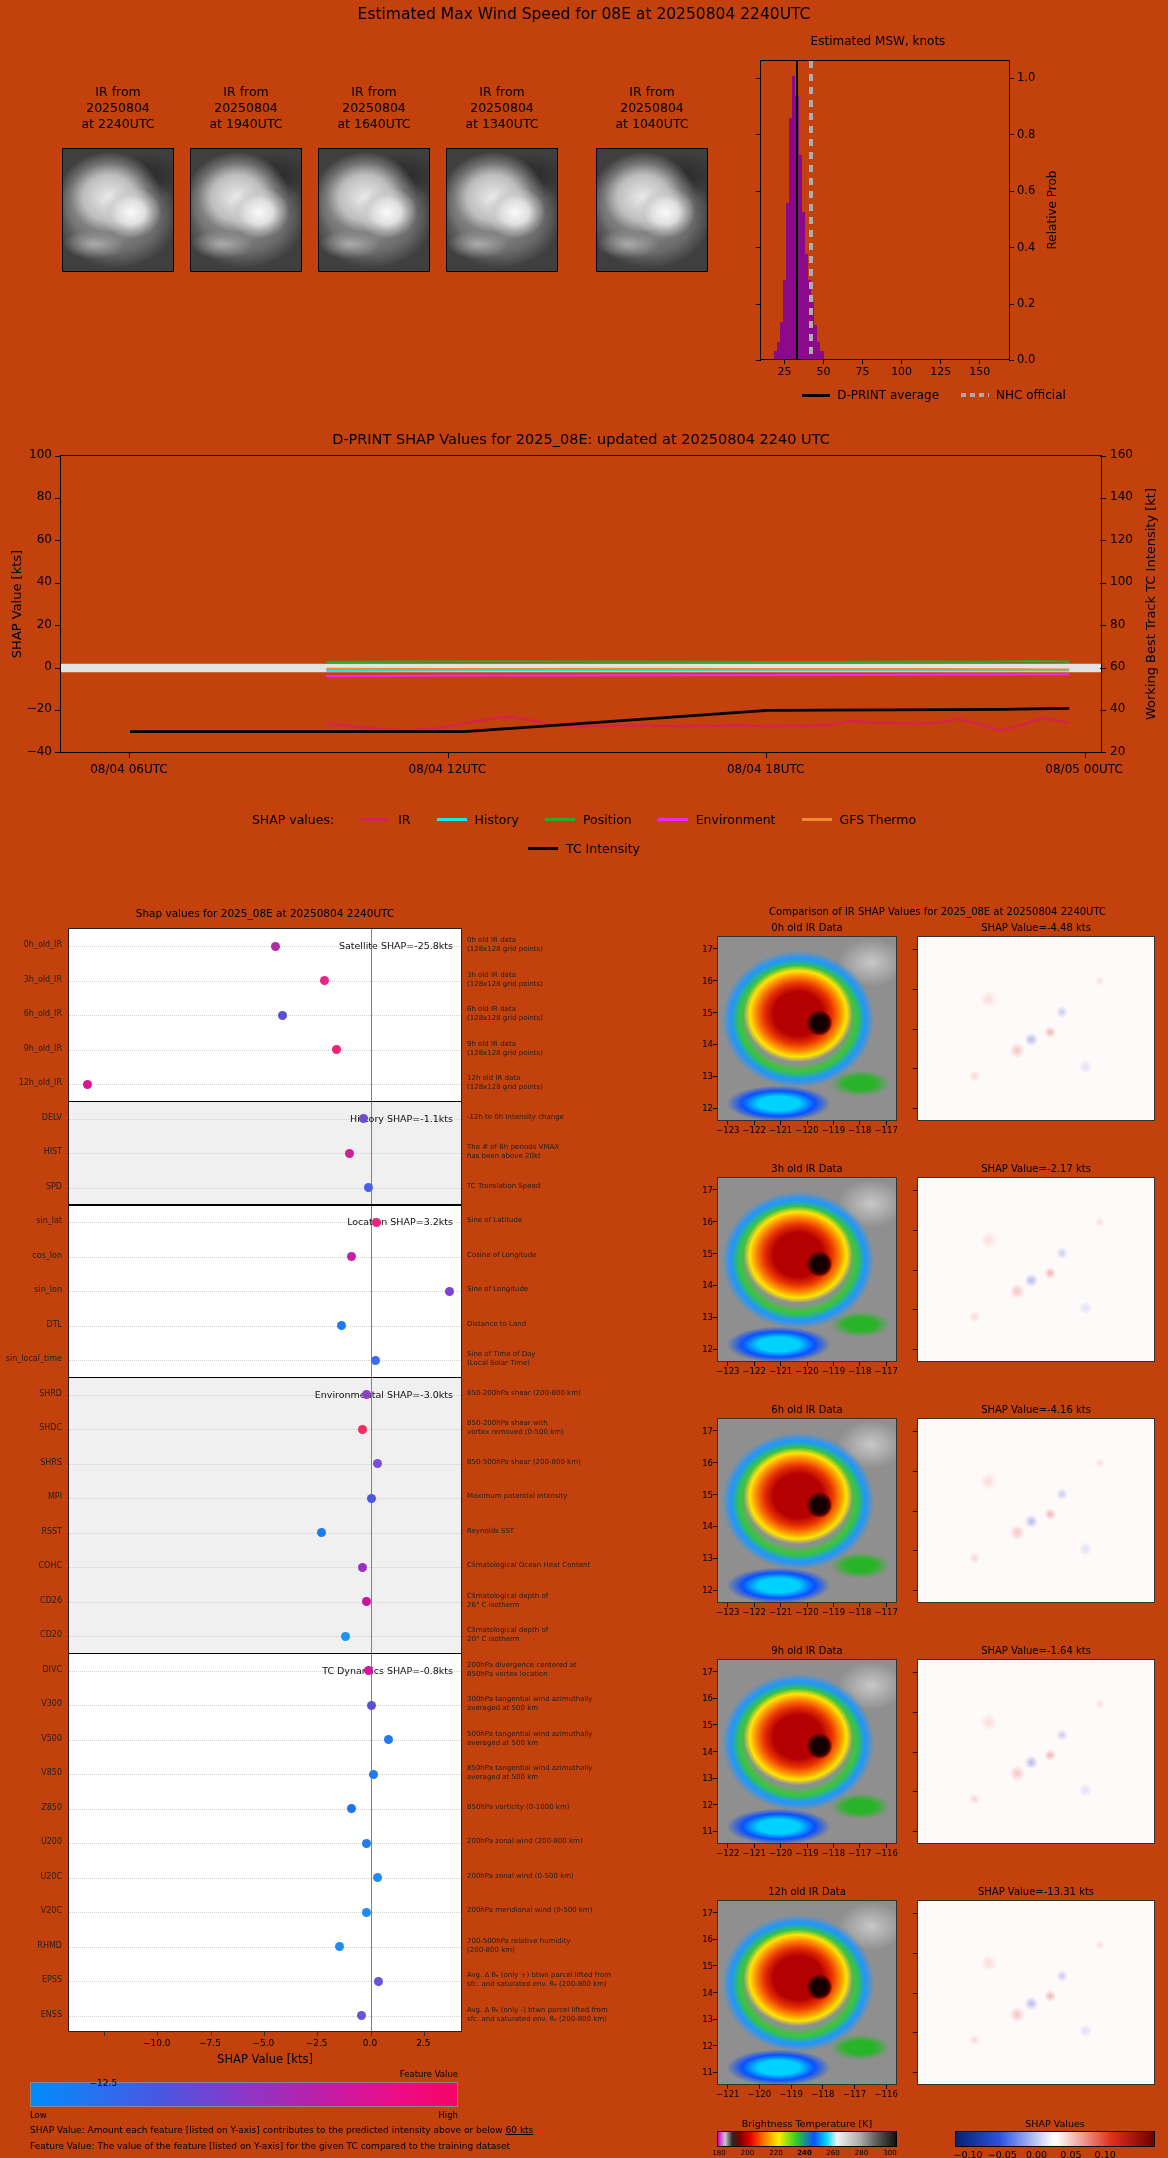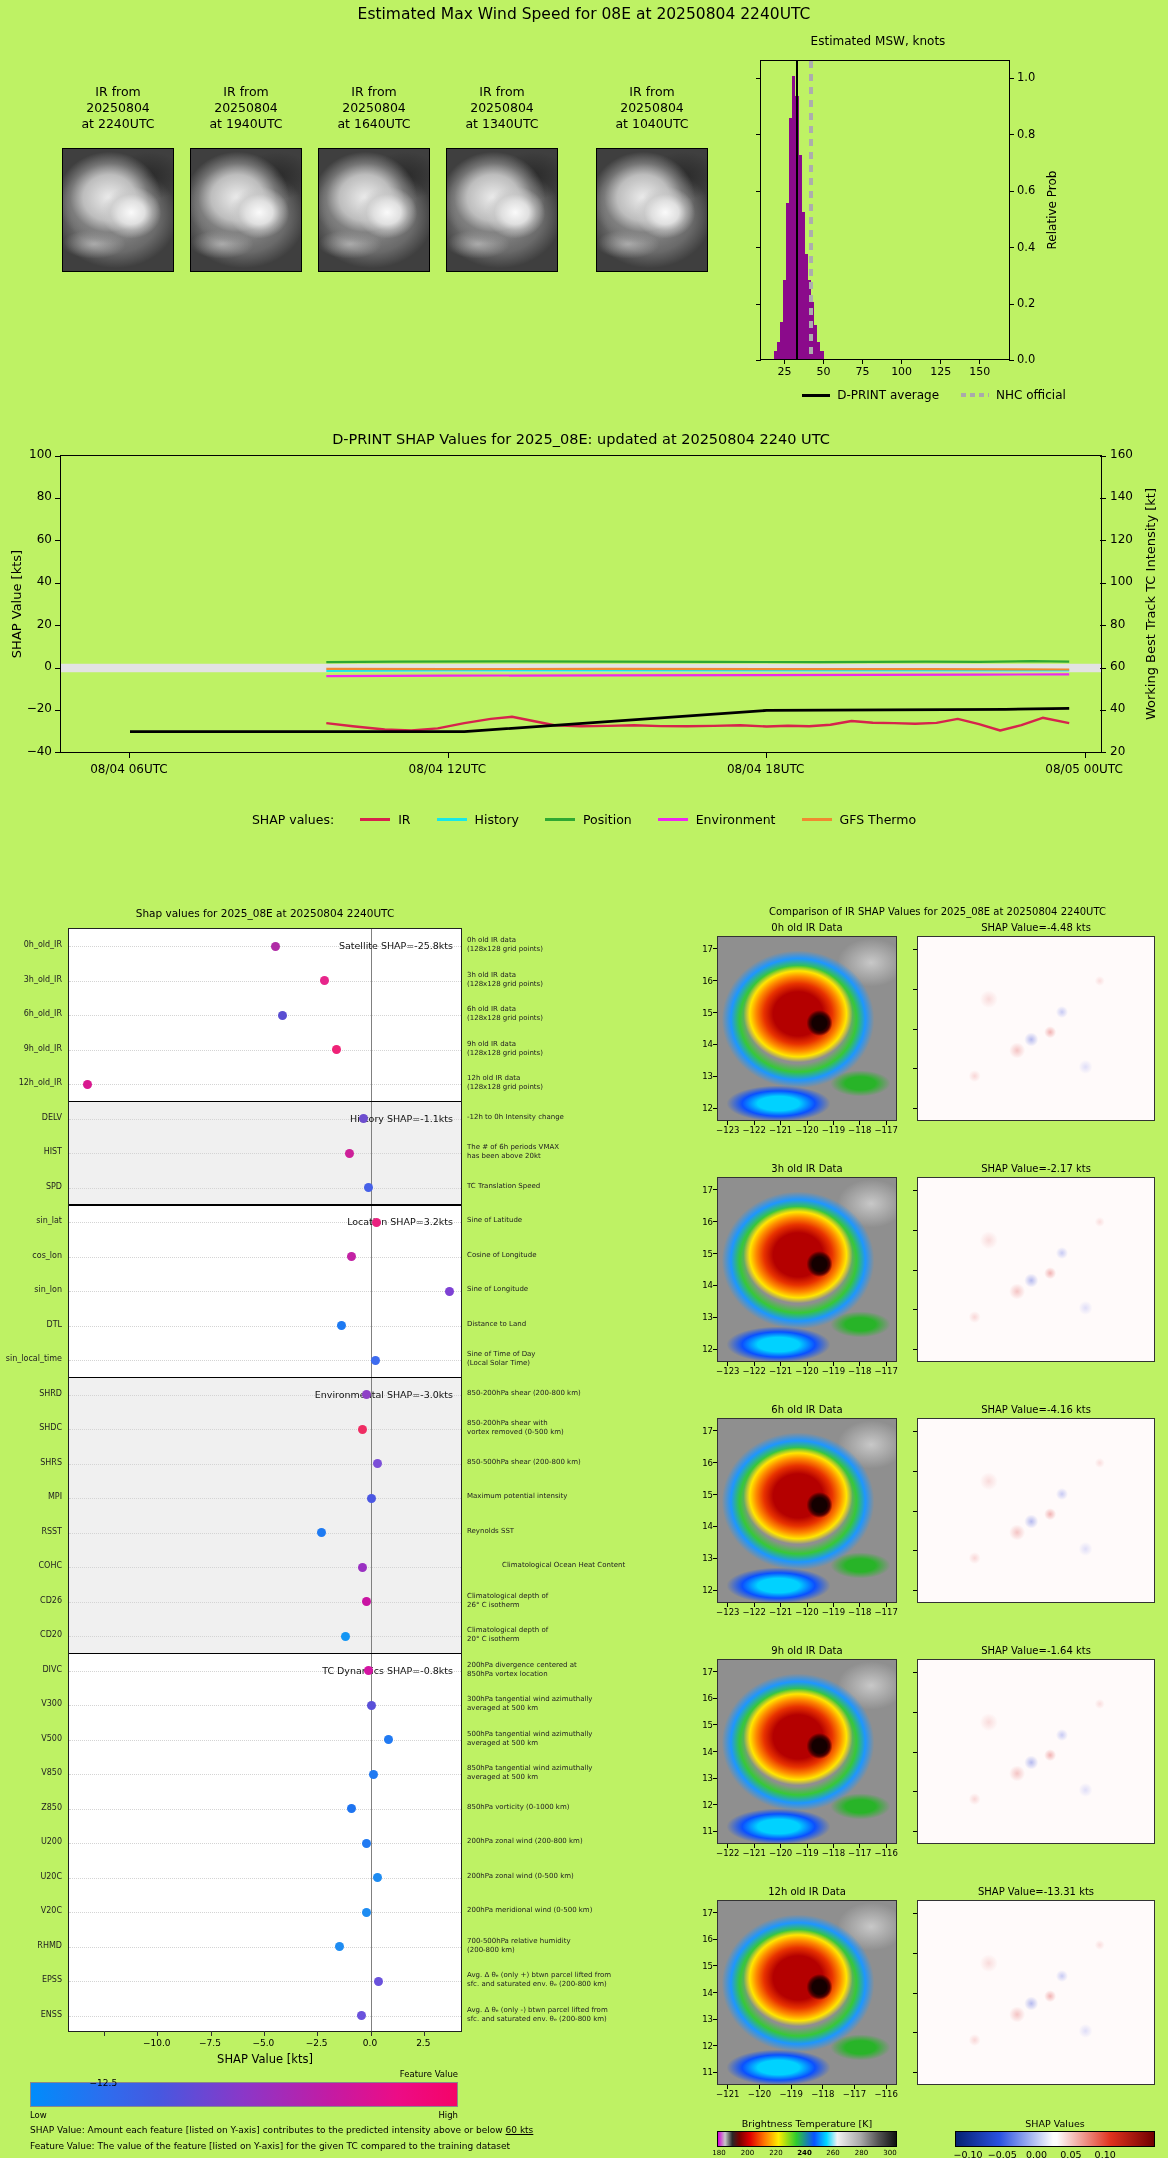--- a/index.html
+++ b/index.html
@@ -1,18 +1,18 @@
 <!DOCTYPE html>
 <html><head>
 <meta charset="utf-8">
 <style>
   * { margin:0; padding:0; box-sizing:border-box; }
   html,body { background:#ffffff; }
   body { font-family:"DejaVu Sans", sans-serif; color:#000; }
-  #canvas { position:relative; width:1168px; height:2158px; background:#bef264; overflow:hidden; }
+  #canvas { position:relative; width:1168px; height:2158px; background:#c2410c; overflow:hidden; }
   .abs { position:absolute; }
   .ctr { text-align:center; }
   .vlabel { position:absolute; white-space:nowrap; transform:translate(-50%,-50%) rotate(-90deg); }
   .panel-border { border:1px solid #000; }
 
   
   .ir-thumb {
     background-color:#3f3f3f;
     background-image:
       radial-gradient(ellipse 30px 26px at 62% 52%, #fafafa 0%, #e0e0e0 45%, rgba(200,200,200,.6) 70%, rgba(120,120,120,0) 100%),
@@ -305,20 +305,26 @@
       </span>
       <span style="display: inline-flex; align-items: center; gap: 8px;">
         <span style="display: inline-block; width: 30px; height: 3px; background: rgb(238, 40, 238);"></span>
         <span>Environment</span>
       </span>
       <span style="display: inline-flex; align-items: center; gap: 8px;">
         <span style="display: inline-block; width: 30px; height: 3px; background: rgb(240, 138, 48);"></span>
         <span>GFS Thermo</span>
       </span>
     </div>
+    <div style="position: absolute; left: 0px; top: 841px; width: 1168px; display: flex; justify-content: center; align-items: center; gap: 26px; font-size: 12.5px;">
+      <span style="display: inline-flex; align-items: center; gap: 8px;">
+        <span style="display: inline-block; width: 30px; height: 3px; background: rgb(0, 0, 0);"></span>
+        <span>TC Intensity</span>
+      </span>
+    </div>
     <div style="position: absolute; left: 0px; top: 940.25px; width: 62px; text-align: right; font-size: 8px; color: rgb(34, 34, 34);">0h_old_IR</div>
     <div style="position: absolute; left: 467px; top: 936.25px; width: 165px; font-size: 7px; line-height: 1.25; white-space: pre-line; color: rgb(34, 34, 34);">0h old IR data
 (128x128 grid points)</div>
     <div style="position: absolute; left: 0px; top: 974.75px; width: 62px; text-align: right; font-size: 8px; color: rgb(34, 34, 34);">3h_old_IR</div>
     <div style="position: absolute; left: 467px; top: 970.75px; width: 165px; font-size: 7px; line-height: 1.25; white-space: pre-line; color: rgb(34, 34, 34);">3h old IR data
 (128x128 grid points)</div>
     <div style="position: absolute; left: 0px; top: 1009.25px; width: 62px; text-align: right; font-size: 8px; color: rgb(34, 34, 34);">6h_old_IR</div>
     <div style="position: absolute; left: 467px; top: 1005.25px; width: 165px; font-size: 7px; line-height: 1.25; white-space: pre-line; color: rgb(34, 34, 34);">6h old IR data
 (128x128 grid points)</div>
     <div style="position: absolute; left: 0px; top: 1043.75px; width: 62px; text-align: right; font-size: 8px; color: rgb(34, 34, 34);">9h_old_IR</div>
@@ -350,21 +356,21 @@
     <div style="position: absolute; left: 0px; top: 1423.25px; width: 62px; text-align: right; font-size: 8px; color: rgb(34, 34, 34);">SHDC</div>
     <div style="position: absolute; left: 467px; top: 1419.25px; width: 165px; font-size: 7px; line-height: 1.25; white-space: pre-line; color: rgb(34, 34, 34);">850-200hPa shear with
 vortex removed (0-500 km)</div>
     <div style="position: absolute; left: 0px; top: 1457.75px; width: 62px; text-align: right; font-size: 8px; color: rgb(34, 34, 34);">SHRS</div>
     <div style="position: absolute; left: 467px; top: 1457.75px; width: 165px; font-size: 7px; line-height: 1.25; white-space: pre-line; color: rgb(34, 34, 34);">850-500hPa shear (200-800 km)</div>
     <div style="position: absolute; left: 0px; top: 1492.25px; width: 62px; text-align: right; font-size: 8px; color: rgb(34, 34, 34);">MPI</div>
     <div style="position: absolute; left: 467px; top: 1492.25px; width: 165px; font-size: 7px; line-height: 1.25; white-space: pre-line; color: rgb(34, 34, 34);">Maximum potential intensity</div>
     <div style="position: absolute; left: 0px; top: 1526.75px; width: 62px; text-align: right; font-size: 8px; color: rgb(34, 34, 34);">RSST</div>
     <div style="position: absolute; left: 467px; top: 1526.75px; width: 165px; font-size: 7px; line-height: 1.25; white-space: pre-line; color: rgb(34, 34, 34);">Reynolds SST</div>
     <div style="position: absolute; left: 0px; top: 1561.25px; width: 62px; text-align: right; font-size: 8px; color: rgb(34, 34, 34);">COHC</div>
-    <div style="position: absolute; left: 467px; top: 1561.25px; width: 165px; font-size: 7px; line-height: 1.25; white-space: pre-line; color: rgb(34, 34, 34); margin-left: 35px;">Climatological Ocean Heat Content</div>
+    <div style="position: absolute; left: 467px; top: 1561.25px; width: 165px; font-size: 7px; line-height: 1.25; white-space: pre-line; color: rgb(34, 34, 34);">Climatological Ocean Heat Content</div>
     <div style="position: absolute; left: 0px; top: 1595.75px; width: 62px; text-align: right; font-size: 8px; color: rgb(34, 34, 34);">CD26</div>
     <div style="position: absolute; left: 467px; top: 1591.75px; width: 165px; font-size: 7px; line-height: 1.25; white-space: pre-line; color: rgb(34, 34, 34);">Climatological depth of
 26° C isotherm</div>
     <div style="position: absolute; left: 0px; top: 1630.25px; width: 62px; text-align: right; font-size: 8px; color: rgb(34, 34, 34);">CD20</div>
     <div style="position: absolute; left: 467px; top: 1626.25px; width: 165px; font-size: 7px; line-height: 1.25; white-space: pre-line; color: rgb(34, 34, 34);">Climatological depth of
 20° C isotherm</div>
     <div style="position: absolute; left: 0px; top: 1664.75px; width: 62px; text-align: right; font-size: 8px; color: rgb(34, 34, 34);">DIVC</div>
     <div style="position: absolute; left: 467px; top: 1660.75px; width: 165px; font-size: 7px; line-height: 1.25; white-space: pre-line; color: rgb(34, 34, 34);">200hPa divergence centered at
 850hPa vortex location</div>
     <div style="position: absolute; left: 0px; top: 1699.25px; width: 62px; text-align: right; font-size: 8px; color: rgb(34, 34, 34);">V300</div>

